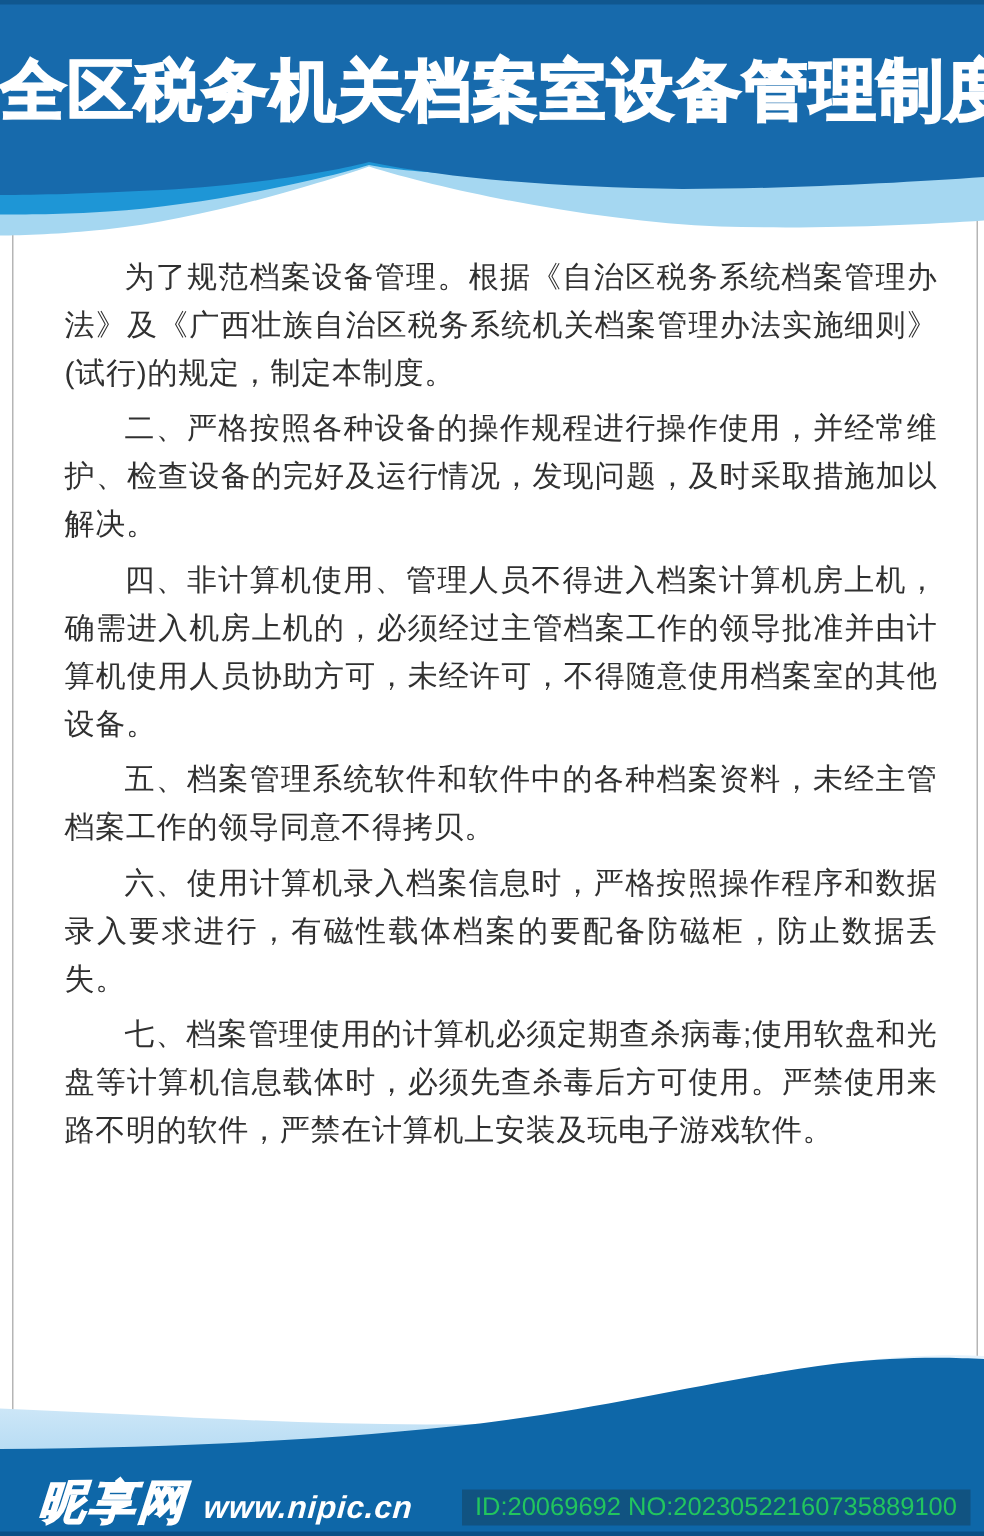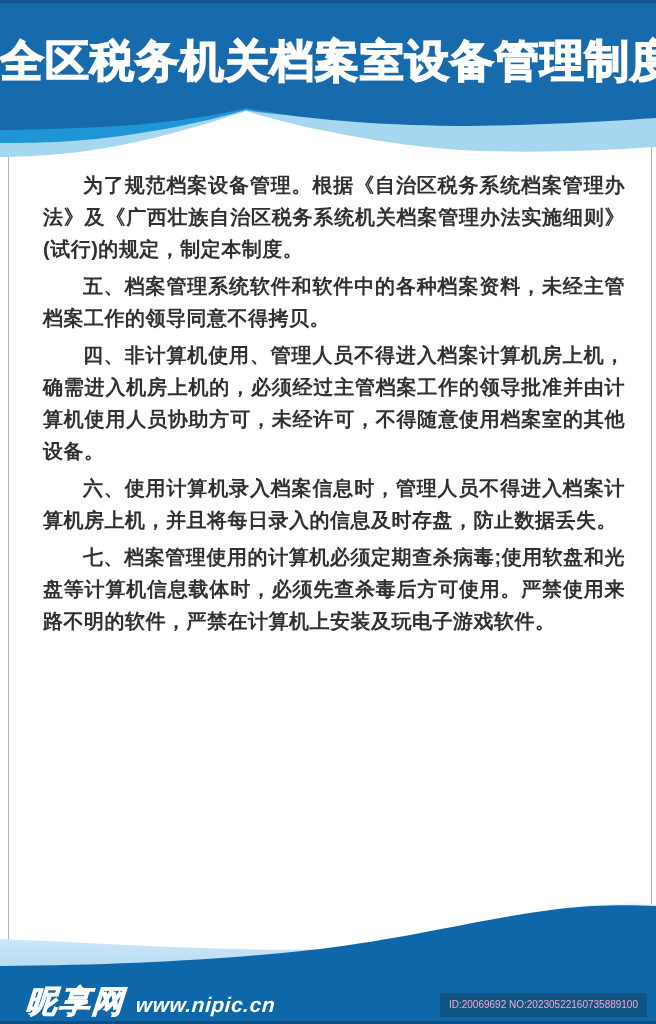--- a/index.html
+++ b/index.html
@@ -58,21 +58,20 @@
     position:absolute;top:169px;left:43px;right:31px;z-index:2;
     color:var(--c-text);
     font-size:20px;
     line-height:32px;
     letter-spacing:0.5px;
   }
   .content p{
     text-align:justify;
     text-indent:2em;
     margin-bottom:5px;
-    font-weight:bold;
   }
   .footer-waves{
     position:absolute;top:900px;left:0;width:656px;height:124px;z-index:2;
     display:block;
   }
   .footer-dark{fill:var(--c-footer_blue);}
   .footer-logo{
     position:absolute;left:26px;top:981px;z-index:3;
     color:#ffffff;
     display:flex;align-items:baseline;gap:11px;
@@ -86,22 +85,22 @@
     -webkit-text-stroke:1px #ffffff;
   }
   .logo-url{
     font-size:21px;
     font-weight:700;
     letter-spacing:0.5px;
   }
   .id-badge{
     position:absolute;right:9px;top:993px;z-index:3;
     background:var(--c-badge_bg);
-    color:#f9a8d4;
-    font-size:10px;
+    color:#22c55e;
+    font-size:17px;
     line-height:24px;
     padding:0 9px;
     white-space:nowrap;
     margin-left:20px;
   }
 </style>
 </head>
 <body>
 
 <div class="page">
@@ -113,23 +112,24 @@
     <path class="wave-light" d="M0,0 H656 V147 C610,150 545,153 480,151 C400,148 300,128 246,111 C205,125 130,147 70,153 C40,156 15,157 0,157 Z"></path>
     <path class="wave-mid" d="M0,0 H656 V115 C560,119 420,120 320,117 C285,115 260,113 246,110 C210,121 135,137 72,141 C42,143 15,143 0,143 Z"></path>
     <path class="wave-dark" d="M0,0 H656 V118 C600,122 520,126 455,126 C370,125 300,119 246,108 C212,117 150,125 100,127 C60,129 25,130 0,130 Z"></path>
   </svg>
   <div class="top-strip"></div>
 
   <h1 class="poster-title">全区税务机关档案室设备管理制度</h1>
 
   <div class="content">
     <p>为了规范档案设备管理。根据《自治区税务系统档案管理办法》及《广西壮族自治区税务系统机关档案管理办法实施细则》(试行)的规定，制定本制度。</p>
+    <p>二、严格按照各种设备的操作规程进行操作使用，并经常维护、检查设备的完好及运行情况，发现问题，及时采取措施加以解决。</p>
+    <p>四、非计算机使用、管理人员不得进入档案计算机房上机，确需进入机房上机的，必须经过主管档案工作的领导批准并由计算机使用人员协助方可，未经许可，不得随意使用档案室的其他设备。</p>
     <p>五、档案管理系统软件和软件中的各种档案资料，未经主管档案工作的领导同意不得拷贝。</p>
-    <p>四、非计算机使用、管理人员不得进入档案计算机房上机，确需进入机房上机的，必须经过主管档案工作的领导批准并由计算机使用人员协助方可，未经许可，不得随意使用档案室的其他设备。</p>
-    <p>六、使用计算机录入档案信息时，管理人员不得进入档案计算机房上机，并且将每日录入的信息及时存盘，防止数据丢失。</p>
+    <p>六、使用计算机录入档案信息时，严格按照操作程序和数据录入要求进行，有磁性载体档案的要配备防磁柜，防止数据丢失。</p>
     <p>七、档案管理使用的计算机必须定期查杀病毒;使用软盘和光盘等计算机信息载体时，必须先查杀毒后方可使用。严禁使用来路不明的软件，严禁在计算机上安装及玩电子游戏软件。</p>
   </div>
 
   <svg class="footer-waves" viewBox="0 0 656 124" preserveAspectRatio="none" aria-hidden="true">
     <defs>
       <linearGradient id="footerLight" x1="0" y1="0" x2="0" y2="1">
         <stop offset="0" stop-color="#e6f3fc"></stop>
         <stop offset="1" stop-color="#8fc8ec"></stop>
       </linearGradient>
     </defs>

